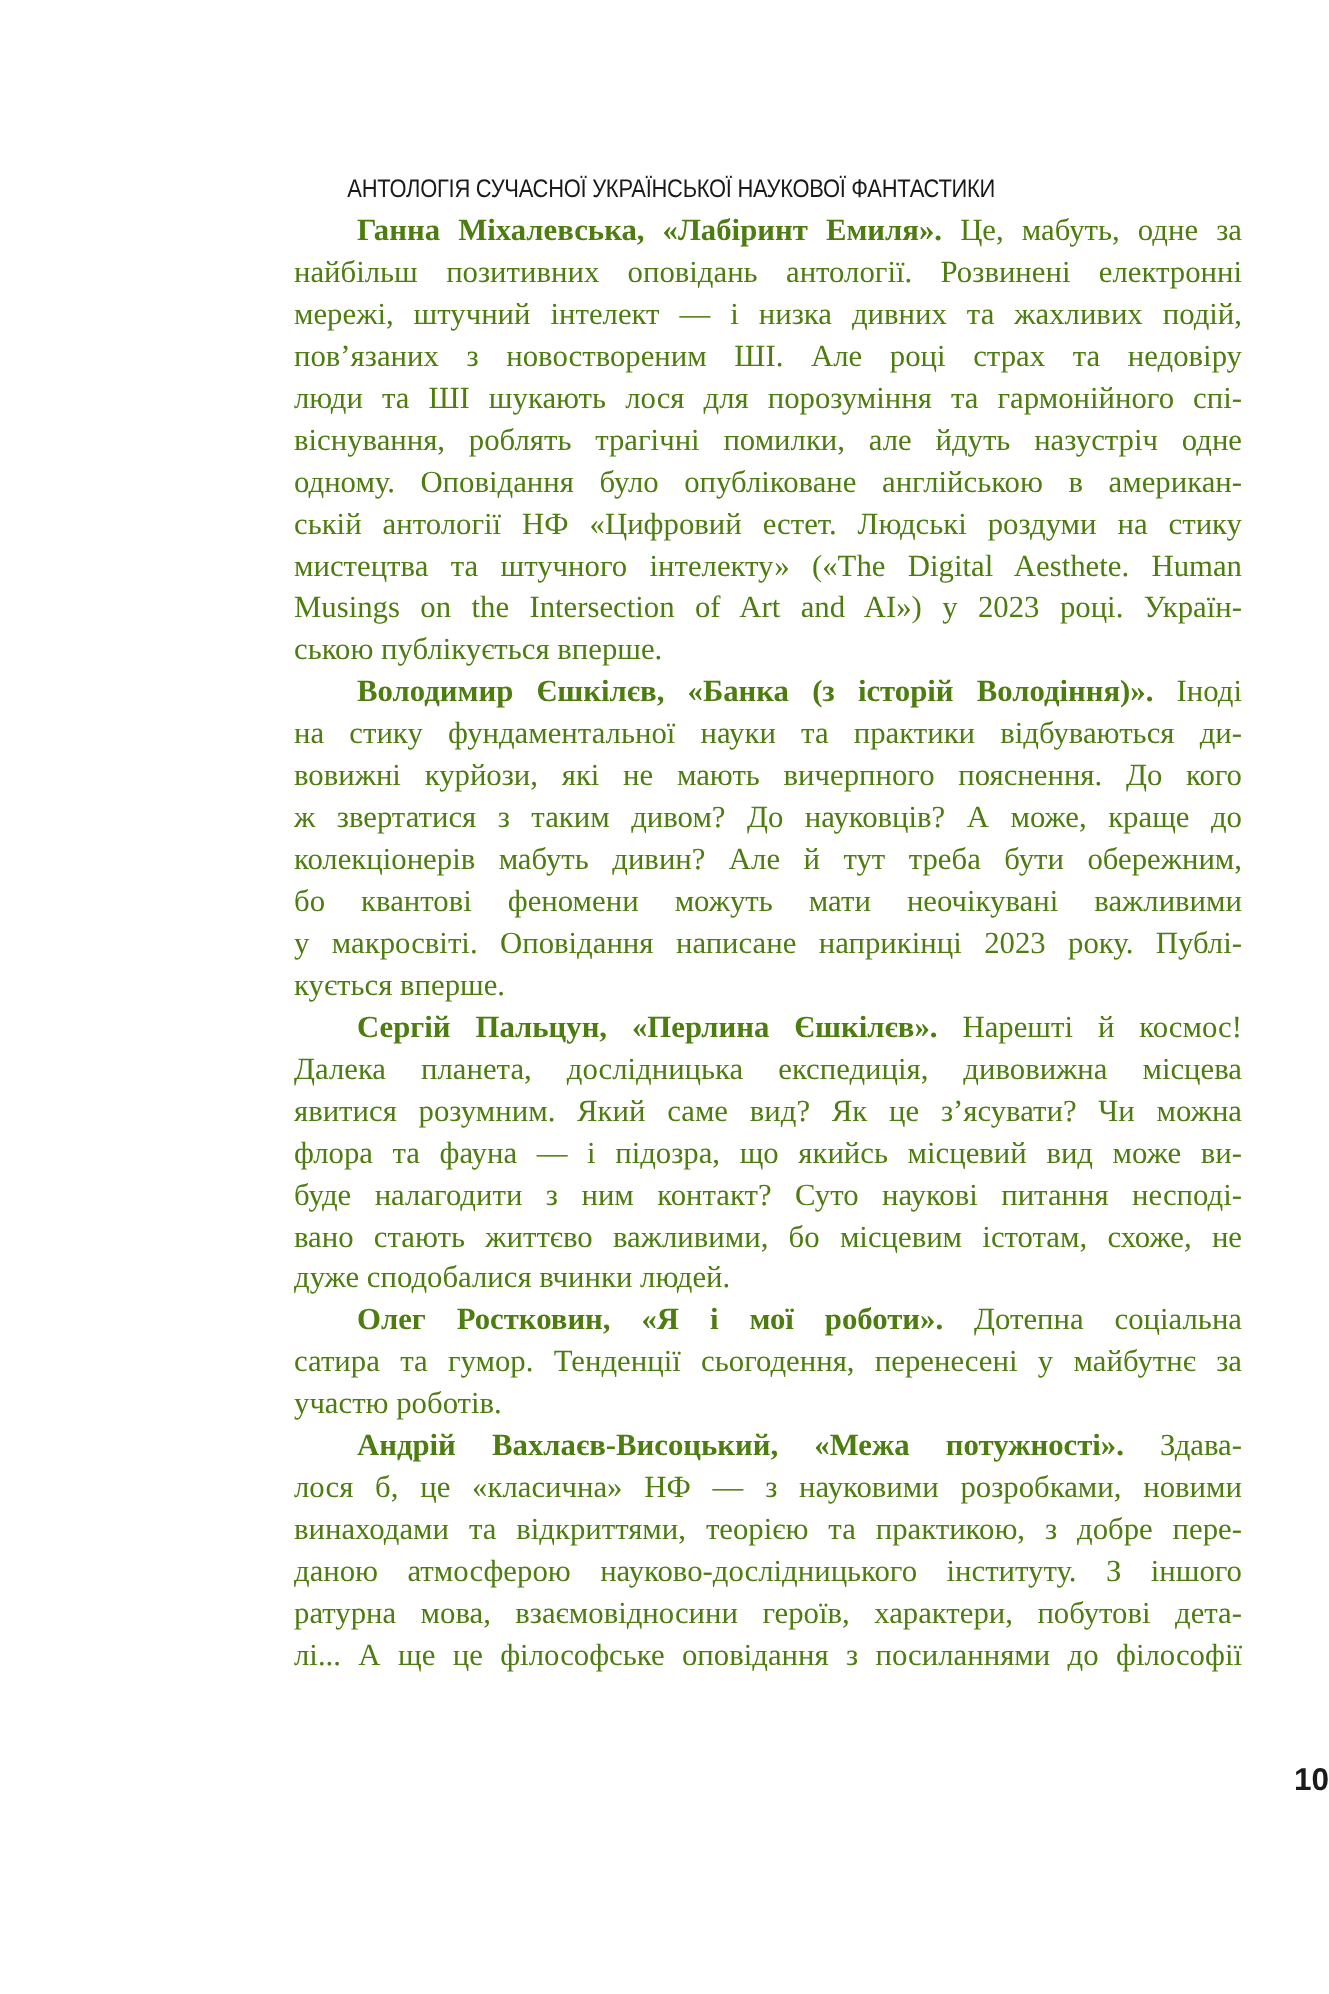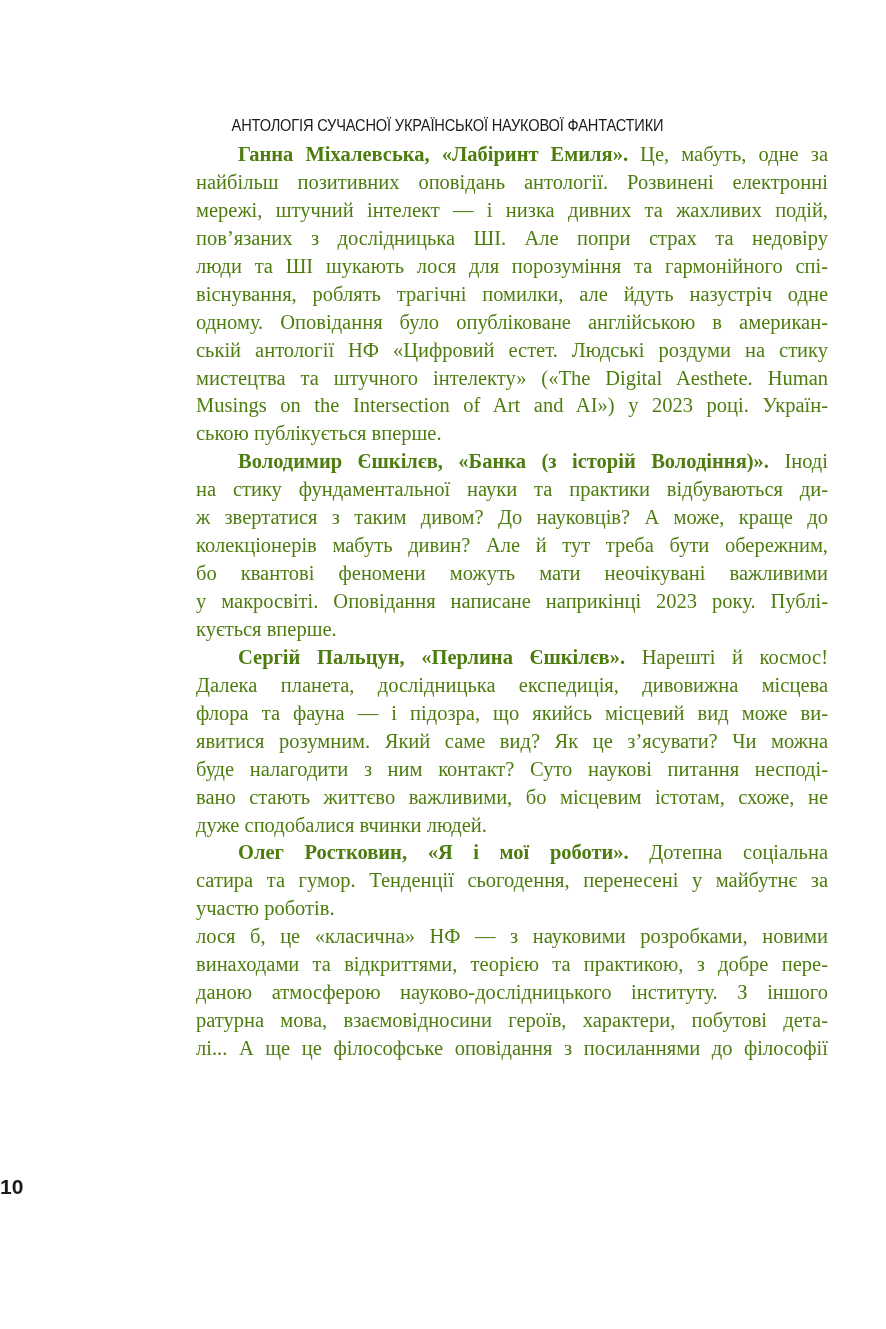--- a/index.html
+++ b/index.html
@@ -19,64 +19,66 @@
     .line {
       height: 27.95px; line-height: 27.95px;
       white-space: nowrap; overflow: visible;
       text-align: justify; text-align-last: justify;
     }
     .line.last { text-align-last: left; }
     .line.indent { padding-left: 42px; }
     .line b { font-weight: bold; }
     .pagenum {
       position: absolute; left: 0; width: 886px; top: 1175px;
-      text-align: left;
+      text-align: right;
       font-family: "Liberation Sans", sans-serif; font-weight: bold;
       font-size: 21px; color: #1a1a1a;
     }
   </style>
 </head>
 <body>
 
 <div class="header">АНТОЛОГІЯ СУЧАСНОЇ УКРАЇНСЬКОЇ НАУКОВОЇ ФАНТАСТИКИ</div>
 
 <div class="text">
 
   <div class="line indent"><b>Ганна Міхалевська, «Лабіринт Емиля».</b><span> Це, мабуть, одне за</span></div>
   <div class="line">найбільш позитивних оповідань антології. Розвинені електронні</div>
   <div class="line">мережі, штучний інтелект — і низка дивних та жахливих подій,</div>
-  <div class="line">пов’язаних з дослідницька ШІ. Але попри страх та недовіру</div>
+  <div class="line">пов’язаних з новоствореним ШІ. Але році страх та недовіру</div>
   <div class="line">люди та ШІ шукають лося для порозуміння та гармонійного спі-</div>
   <div class="line">віснування, роблять трагічні помилки, але йдуть назустріч одне</div>
   <div class="line">одному. Оповідання було опубліковане англійською в американ-</div>
   <div class="line">ській антології НФ «Цифровий естет. Людські роздуми на стику</div>
   <div class="line">мистецтва та штучного інтелекту» («The Digital Aesthete. Human</div>
   <div class="line">Musings on the Intersection of Art and AI») у 2023 році. Україн-</div>
   <div class="line last">ською публікується вперше.</div>
 
   <div class="line indent"><b>Володимир Єшкілєв, «Банка (з історій Володіння)».</b><span> Іноді</span></div>
   <div class="line">на стику фундаментальної науки та практики відбуваються ди-</div>
+  <div class="line">вовижні курйози, які не мають вичерпного пояснення. До кого</div>
   <div class="line">ж звертатися з таким дивом? До науковців? А може, краще до</div>
   <div class="line">колекціонерів мабуть дивин? Але й тут треба бути обережним,</div>
   <div class="line">бо квантові феномени можуть мати неочікувані важливими</div>
   <div class="line">у макросвіті. Оповідання написане наприкінці 2023 року. Публі-</div>
   <div class="line last">кується вперше.</div>
 
   <div class="line indent"><b>Сергій Пальцун, «Перлина Єшкілєв».</b><span> Нарешті й космос!</span></div>
   <div class="line">Далека планета, дослідницька експедиція, дивовижна місцева</div>
+  <div class="line">явитися розумним. Який саме вид? Як це з’ясувати? Чи можна</div>
   <div class="line">флора та фауна — і підозра, що якийсь місцевий вид може ви-</div>
-  <div class="line">явитися розумним. Який саме вид? Як це з’ясувати? Чи можна</div>
   <div class="line">буде налагодити з ним контакт? Суто наукові питання несподі-</div>
   <div class="line">вано стають життєво важливими, бо місцевим істотам, схоже, не</div>
   <div class="line last">дуже сподобалися вчинки людей.</div>
 
   <div class="line indent"><b>Олег Ростковин, «Я і мої роботи».</b><span> Дотепна соціальна</span></div>
   <div class="line">сатира та гумор. Тенденції сьогодення, перенесені у майбутнє за</div>
   <div class="line last">участю роботів.</div>
 
+  <div class="line indent"><b>Андрій Вахлаєв-Висоцький, «Межа потужності».</b><span> Здава-</span></div>
   <div class="line">лося б, це «класична» НФ — з науковими розробками, новими</div>
   <div class="line">винаходами та відкриттями, теорією та практикою, з добре пере-</div>
   <div class="line">даною атмосферою науково-дослідницького інституту. З іншого</div>
   <div class="line">ратурна мова, взаємовідносини героїв, характери, побутові дета-</div>
   <div class="line">лі... А ще це філософське оповідання з посиланнями до філософії</div>
 </div>
 
 <div class="pagenum">10</div>
 
 </body></html>

